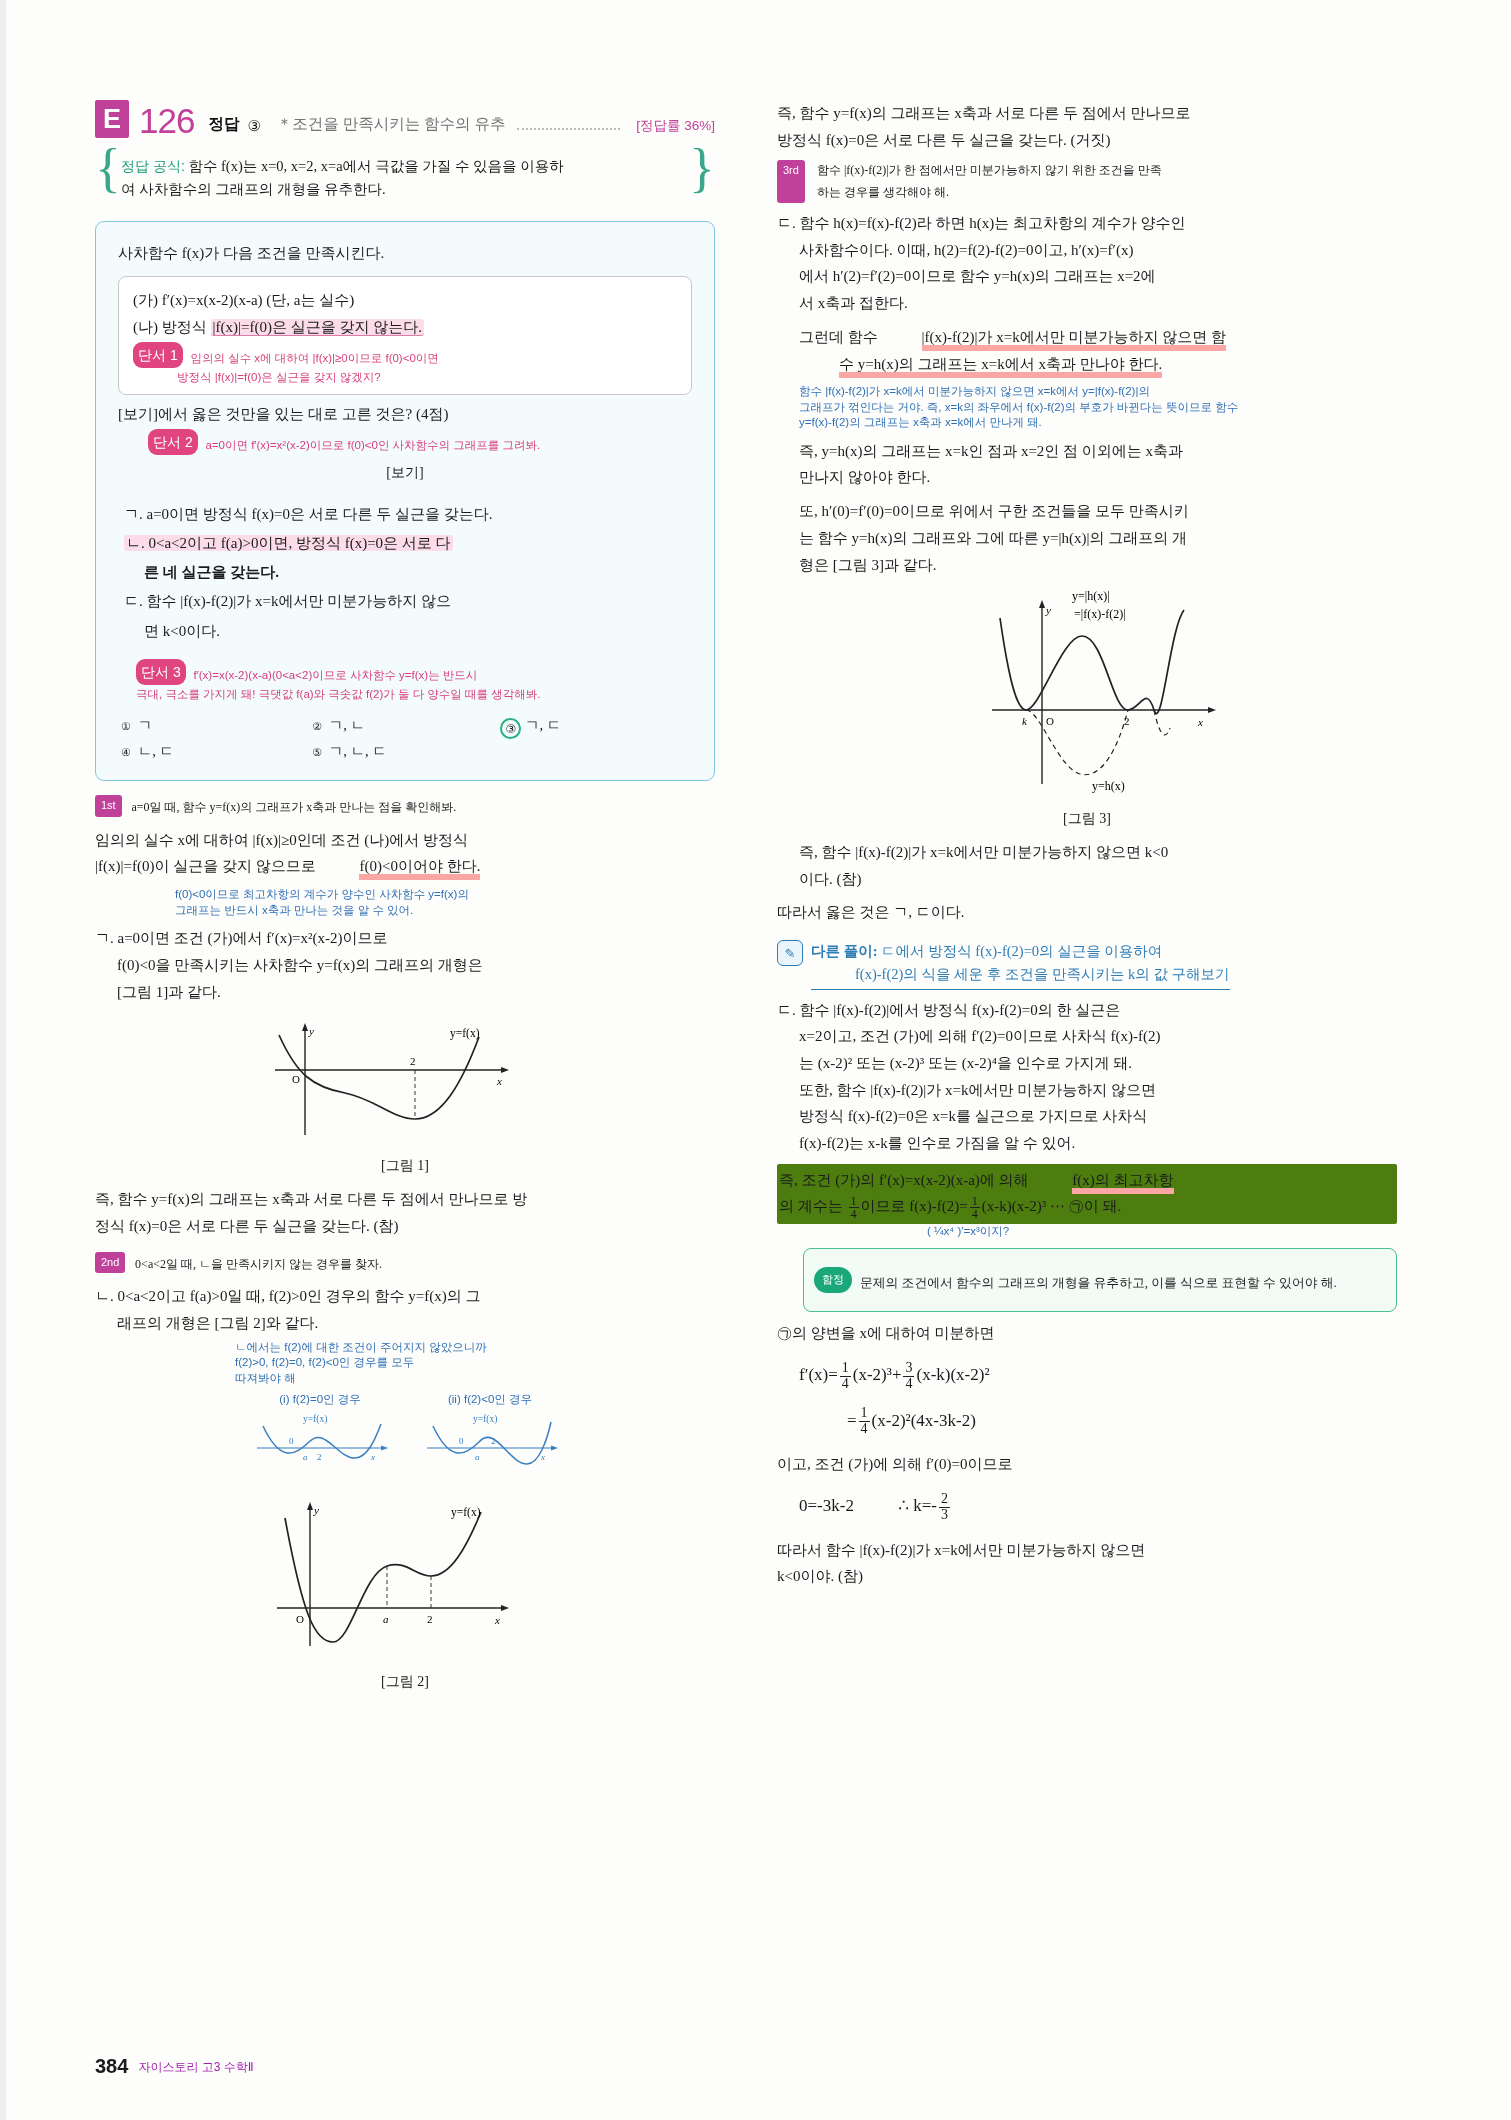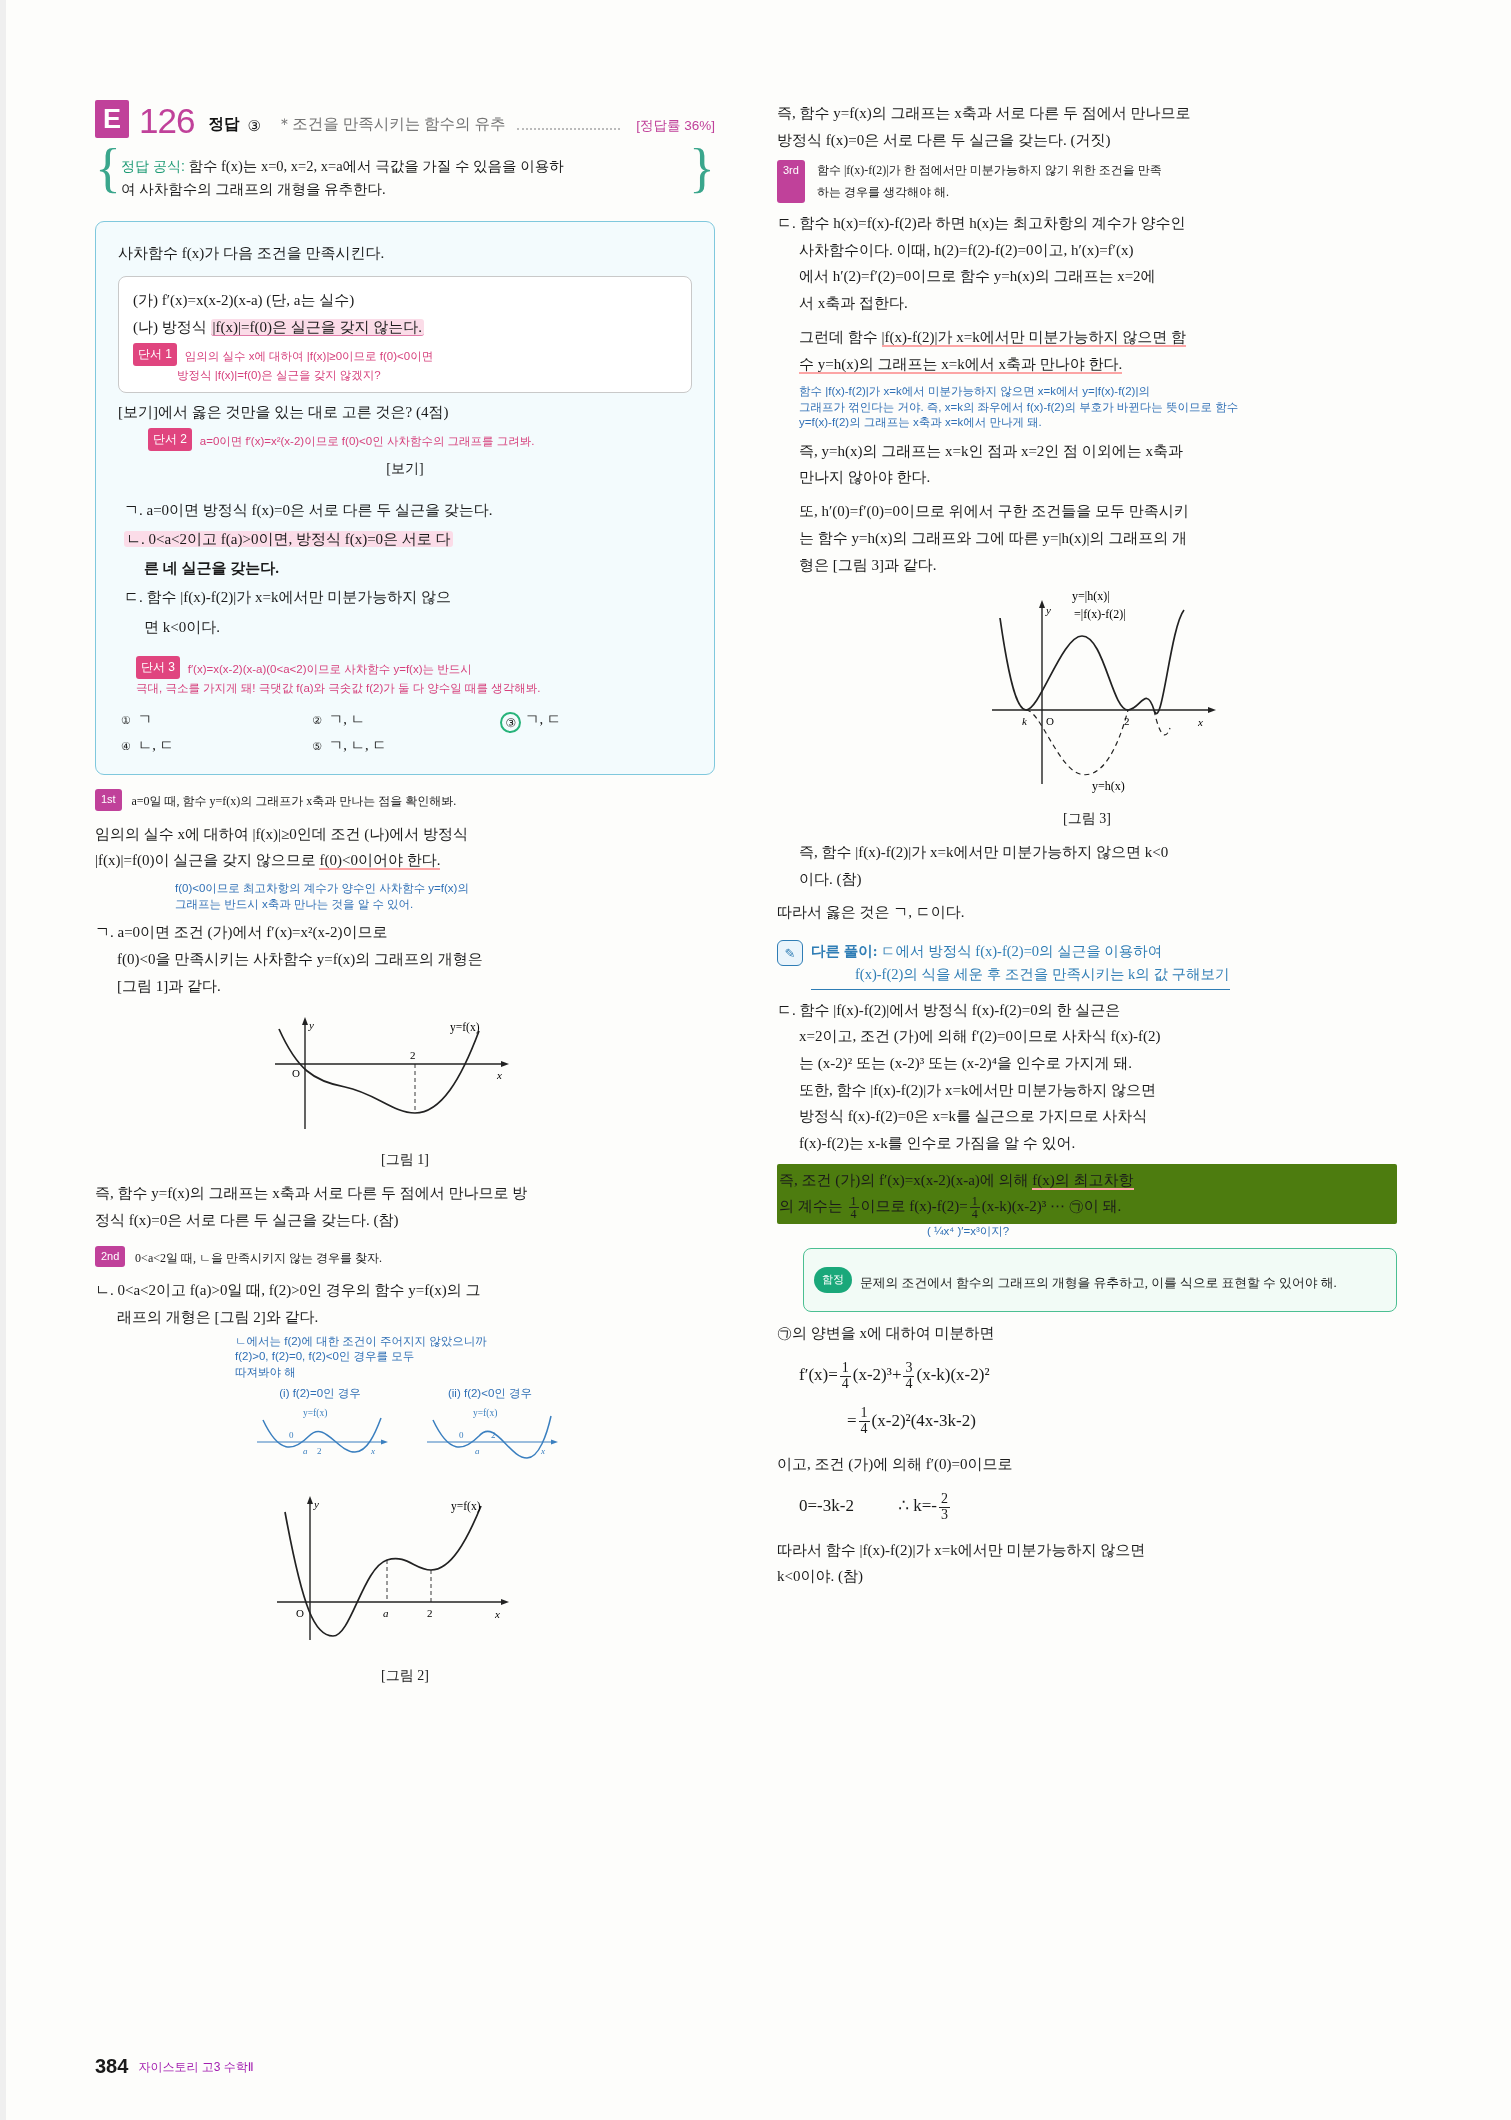--- a/index.html
+++ b/index.html
@@ -135,22 +135,22 @@
     background: #fbdce8;
     border-radius: 3px;
     padding: 0 2px;
     border-bottom: 1px solid #e07ba9;
   }
   .clue {
     display: inline-block;
     background: #e0457f;
     color: #fff;
     font-family: "Liberation Sans", sans-serif;
-    font-size: 12px;
-    border-radius: 3px;
+    font-size: 14px;
+    border-radius: 9px;
     padding: 1px 5px;
     vertical-align: 2px;
     margin-right: 4px;
     white-space: nowrap;
   }
   .handnote {
     color: #d6407c;
     font-size: 11.5px;
     line-height: 1.35;
     font-family: "Liberation Sans", sans-serif;
@@ -197,21 +197,21 @@
     font-family: "Liberation Sans", sans-serif;
     font-size: 11px;
     border-radius: 3px;
     padding: 1px 6px;
     margin-right: 6px;
     vertical-align: 2px;
   }
   .body { font-size: 15px; line-height: 1.78; margin-top: 12px; }
   .body p { margin: 7px 0; }
   .indent { padding-left: 22px; }
-  .u { border-bottom: 2px solid #fca5a5; }
+  .u { border-bottom: 6px solid #fca5a5; margin-left: 40px; }
   .caption { text-align: center; font-size: 14px; margin-top: 4px; }
   .fig { margin: 10px auto 0 auto; display: block; }
 
   .other-sol {
     display: flex;
     align-items: flex-start;
     gap: 8px;
     margin: 14px 0 6px 0;
   }
   .other-sol .ico {

